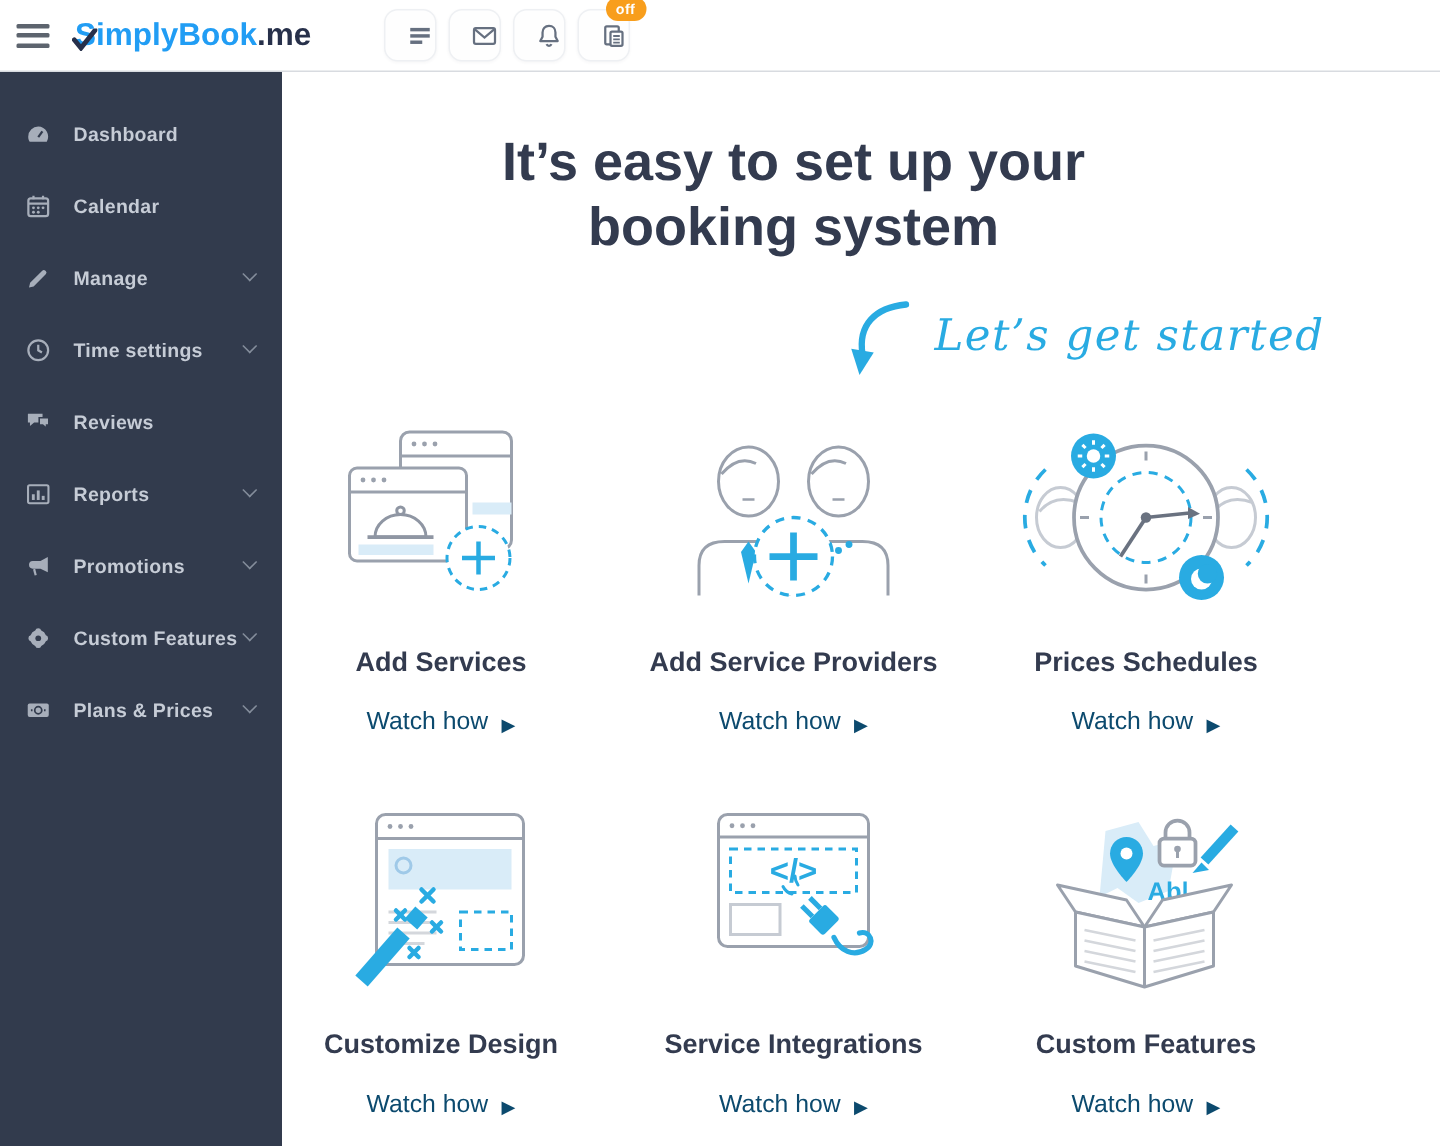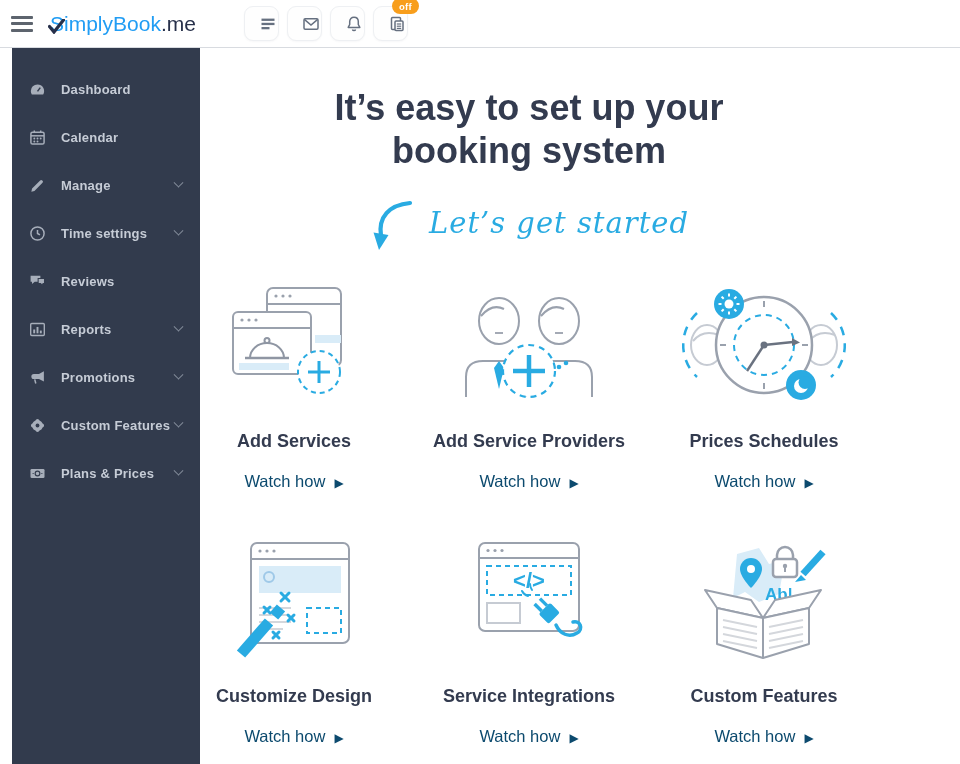--- a/index.html
+++ b/index.html
@@ -4,45 +4,45 @@
 <style>
   * { box-sizing: border-box; margin: 0; padding: 0; }
   html, body { width: 960px; height: 764px; }
   body { font-family: "Liberation Sans", sans-serif; background: #fff; overflow: hidden; position: relative; }
 
   
   .topbar { position: absolute; top: 0; left: 0; width: 960px; height: 48px; background: #fff;
             border-bottom: 1px solid #d8dbe0; display: flex; align-items: center; z-index: 5; }
   .hamburger { width: 22px; margin-left: 11px; cursor: pointer; display: flex; flex-direction: column; gap: 3.5px; }
   .hamburger i { height: 3px; background: #5d646e; border-radius: 1px; display: block; }
-  .logo { margin-left: 17px; font-size: 21px; font-weight: normal; cursor: pointer; position: relative; white-space: nowrap; }
+  .logo { margin-left: 17px; font-size: 21px; font-weight: bold; cursor: pointer; position: relative; white-space: nowrap; }
   .logo .blue { color: #219df4; }
   .logo .navy { color: #27304a; }
   .logo svg { position: absolute; left: -2px; top: 7px; }
   .hdr-actions { display: flex; gap: 8px; margin-left: 48px; }
   .hdr-btn { width: 35px; height: 35px; border: 1px solid #eef0f3; border-radius: 9px; background: #fefefe;
              display: flex; align-items: center; justify-content: flex-end; position: relative; cursor: pointer;
              box-shadow: 0 1px 2px rgba(40,50,70,.04); }
   .badge { position: absolute; top: -9px; right: -12px; background: #f89e1c; color: #fff; font-size: 9.5px;
            font-weight: bold; padding: 2.5px 7px; border-radius: 10px; letter-spacing: .3px; }
 
   
-  .sidebar { position: absolute; top: 48px; left: 12px; width: 188px; height: 716px; background: #323b4d; padding-top: 17px; }
+  .sidebar { position: absolute; top: 48px; left: 0; width: 188px; height: 716px; background: #323b4d; padding-top: 17px; }
   .nav-item { height: 48px; display: flex; align-items: center; padding: 0 18px 0 17px; cursor: pointer;
               color: #c6ccd6; font-size: 13px; font-weight: bold; letter-spacing: .2px; }
   .nav-item .ic { width: 17px; height: 17px; margin-right: 15px; color: #a7aeba; flex: none;
                   display: flex; align-items: center; justify-content: center; }
   .chev { width: 7px; height: 7px; border-right: 1.8px solid #848d9b; border-bottom: 1.8px solid #848d9b;
           transform: rotate(45deg) translate(-2px,-2px); margin-left: auto; }
 
   
   .main { position: absolute; left: 175px; top: 48px; width: 772px; height: 716px; padding-right: 64px; }
   h1 { margin-top: 38px; text-align: center; font-size: 36px; line-height: 1.2; color: #333b4f; font-weight: bold; }
   h1 span { display: block; }
-  .subtitle-row { display: flex; justify-content: center; align-items: flex-start; margin-top: 24px; gap: 16px; height: 58px; }
+  .subtitle-row { display: flex; justify-content: flex-end; align-items: flex-start; margin-top: 24px; gap: 16px; height: 58px; }
   .subtitle { font-family: "DejaVu Serif", serif; font-style: italic; font-size: 29px; color: #29abe2;
               margin-top: 10px; letter-spacing: 1px; }
   .grid { margin-top: 30px; display: grid; grid-template-columns: repeat(3, 235px); justify-content: center; row-gap: 48px; }
   .tile { text-align: center; }
   .illus { height: 122px; display: flex; align-items: center; justify-content: center; }
   .tile h3 { margin-top: 25px; font-size: 18px; color: #333b4f; font-weight: bold; }
   .watch { margin-top: 20px; font-size: 16.5px; color: #0c4a6e; cursor: pointer;
            display: flex; align-items: center; justify-content: center; gap: 9px; }
   .watch .play { font-size: 12px; margin-top: 2px; }
 </style>

